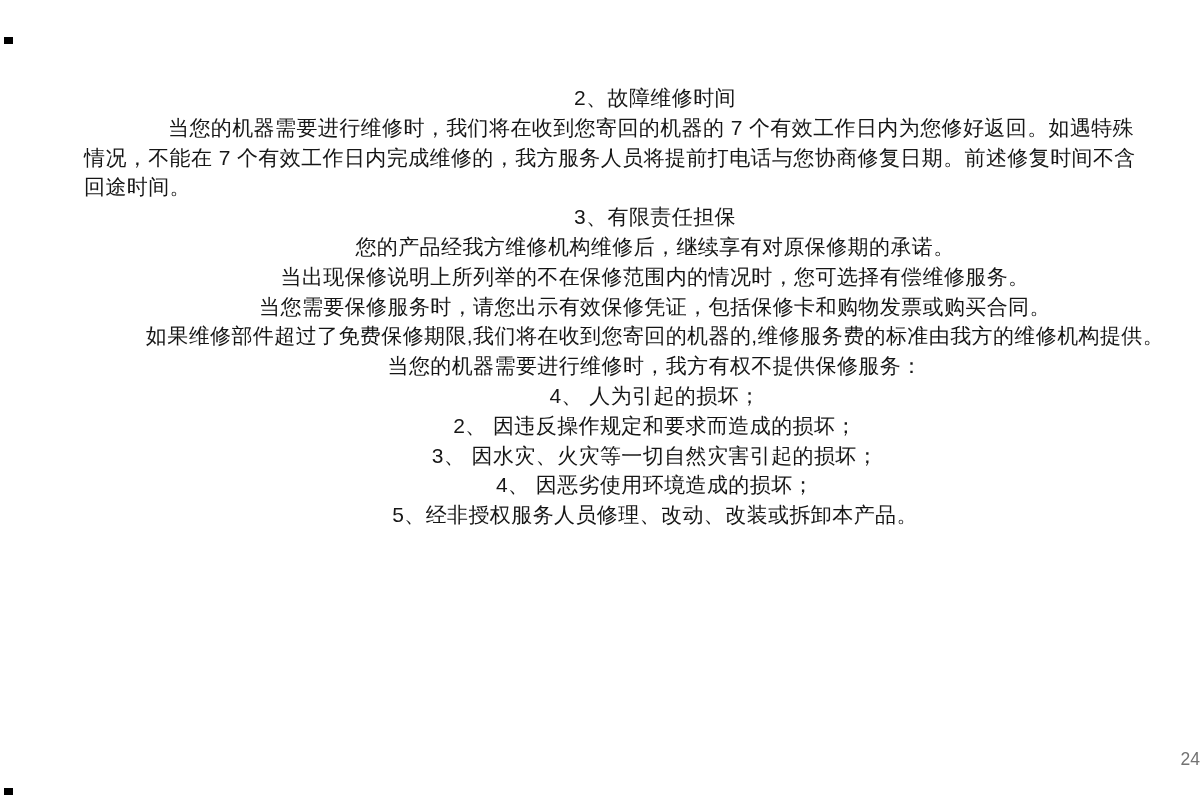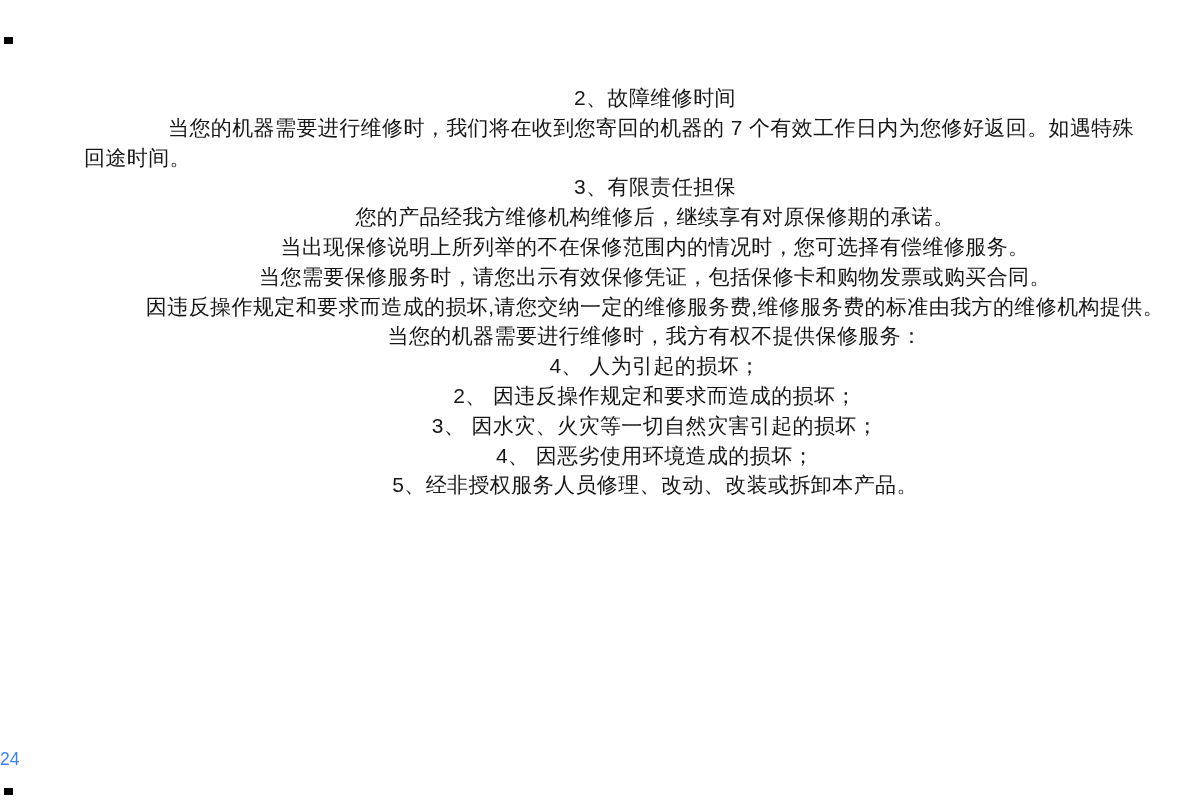--- a/index.html
+++ b/index.html
@@ -28,22 +28,22 @@
   .doc-line { height: 29.8px; }
   
   .ind-0 { padding-left: 0; }        
   .ind-2 { padding-left: 46px; text-align: center; }     
   .ind-4 { padding-left: 84px; }     
   .page-number {
     position: absolute;
     top: 749px;
     left: 0;
     width: 1200px;
-    text-align: left;
-    color: #3b82f6;
+    text-align: right;
+    color: #737373;
     font-size: 17.5px;
     line-height: 20px;
   }
   .scan-mark {
     position: absolute;
     width: 9px;
     height: 7px;
     background: #000000;
     left: 4px;
   }
@@ -51,26 +51,27 @@
   .scan-mark.bottom { top: 788px; }
 </style>
 </head>
 <body>
 
 <div class="scan-mark top"></div>
 
 <div class="doc-text">
   <div class="doc-line ind-2">2、故障维修时间</div>
   <div class="doc-line ind-4">当您的机器需要进行维修时，我们将在收到您寄回的机器的 7 个有效工作日内为您修好返回。如遇特殊</div>
+  <div class="doc-line ind-0">情况，不能在 7 个有效工作日内完成维修的，我方服务人员将提前打电话与您协商修复日期。前述修复时间不含</div>
   <div class="doc-line ind-0">回途时间。</div>
   <div class="doc-line ind-2">3、有限责任担保</div>
   <div class="doc-line ind-2">您的产品经我方维修机构维修后，继续享有对原保修期的承诺。</div>
   <div class="doc-line ind-2">当出现保修说明上所列举的不在保修范围内的情况时，您可选择有偿维修服务。</div>
   <div class="doc-line ind-2">当您需要保修服务时，请您出示有效保修凭证，包括保修卡和购物发票或购买合同。</div>
-  <div class="doc-line ind-2">因违反操作规定和要求而造成的损坏,请您交纳一定的维修服务费,维修服务费的标准由我方的维修机构提供。</div>
+  <div class="doc-line ind-2">如果维修部件超过了免费保修期限,我们将在收到您寄回的机器的,维修服务费的标准由我方的维修机构提供。</div>
   <div class="doc-line ind-2">当您的机器需要进行维修时，我方有权不提供保修服务：</div>
   <div class="doc-line ind-2">4、 人为引起的损坏；</div>
   <div class="doc-line ind-2">2、 因违反操作规定和要求而造成的损坏；</div>
   <div class="doc-line ind-2">3、 因水灾、火灾等一切自然灾害引起的损坏；</div>
   <div class="doc-line ind-2">4、 因恶劣使用环境造成的损坏；</div>
   <div class="doc-line ind-2">5、经非授权服务人员修理、改动、改装或拆卸本产品。</div>
 </div>
 
 <div class="page-number">24</div>
 

